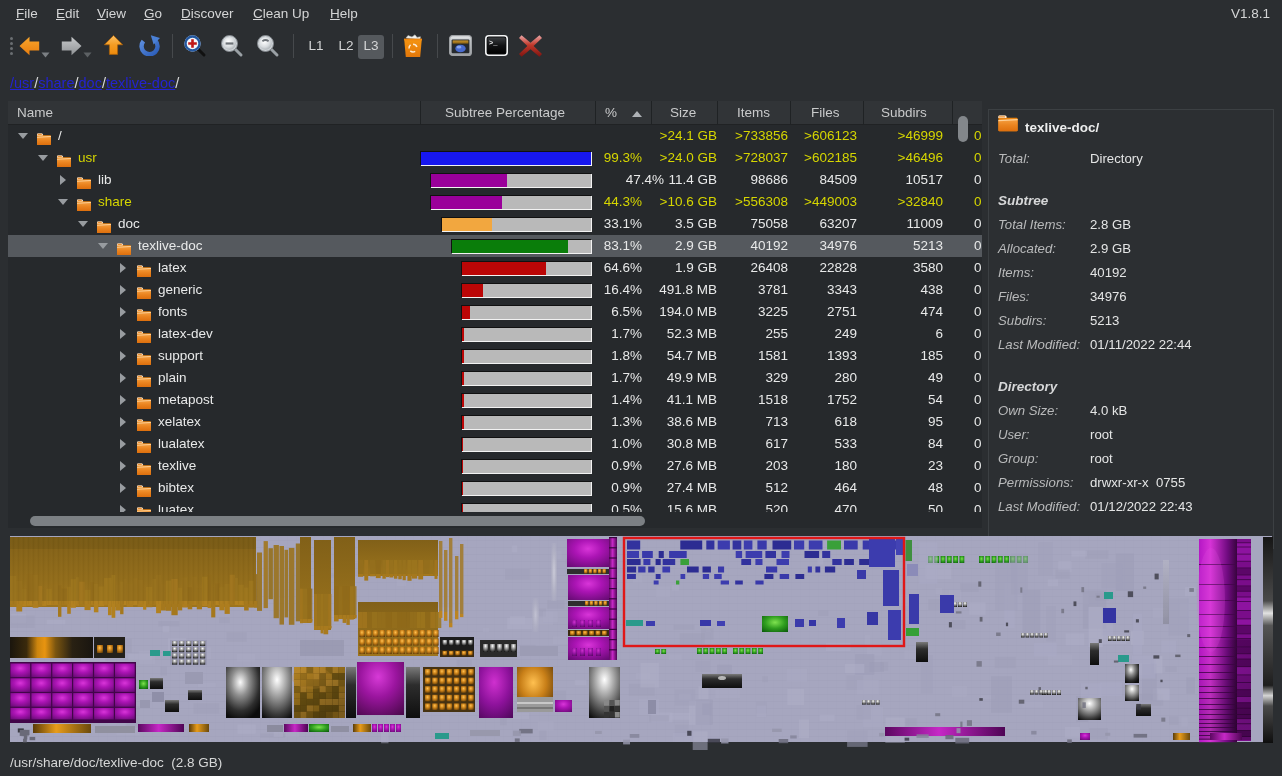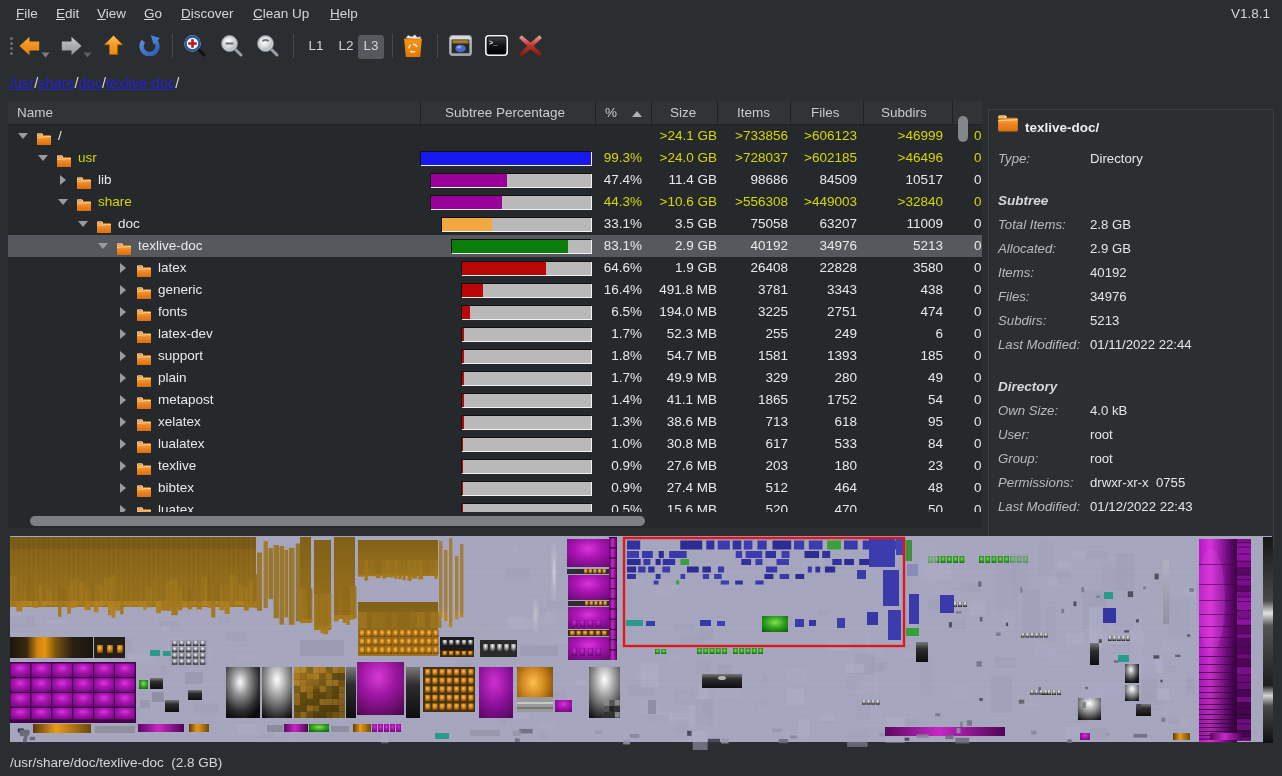--- a/index.html
+++ b/index.html
@@ -278,21 +278,21 @@
               <path d="M1 3.4 L6.8 3.4 L6.8 1.9 Q6.5 1.6 5.9 1.6 L1.9 1.6 Q1 1.6 1 2.5 Z" fill="#f6f2ee"></path>
               <rect x="1.4" y="2.1" width="4.6" height="0.9" fill="#ef9231" rx="0.4"></rect>
               <path d="M1 4.8 L15 4.1 L15 12.2 Q15 13 14.2 13 L1.8 13 Q1 13 1 12.2 Z" fill="url(#fgrad)"></path>
               <path d="M1 4.8 L15 4.1 L15 5.0 L1 5.7 Z" fill="#ffd9a8" opacity="0.85"></path>
             </svg>
           </div>
           <div class="rname" style="left:90px">lib</div>
           <div class="pbar" style="left:422px;width:161px">
             <div class="pfill" style="width:76px;background:#9a009a"></div>
           </div>
-          <div class="num" style="left:574px;width:60px">47.4%</div>
+          <div class="num" style="left:596px;width:60px">47.4%</div>
           <div class="num" style="left:629px;width:80px">11.4 GB</div>
           <div class="num" style="left:710px;width:70px">98686</div>
           <div class="num" style="left:779px;width:70px">84509</div>
           <div class="num" style="left:855px;width:80px">10517</div>
           <div class="num" style="left:966px;width:10px;text-align:left;overflow:hidden">0</div>
         </div>
 <div class="row" style="top:90px">
           <div class="tri down" style="left:50px"></div>
           <div style="position:absolute;left:68px;top:4px;width:16px;height:14px">
             <svg class="fold" viewBox="0 0 16 14">
@@ -500,21 +500,21 @@
               <path d="M1 4.8 L15 4.1 L15 12.2 Q15 13 14.2 13 L1.8 13 Q1 13 1 12.2 Z" fill="url(#fgrad)"></path>
               <path d="M1 4.8 L15 4.1 L15 5.0 L1 5.7 Z" fill="#ffd9a8" opacity="0.85"></path>
             </svg>
           </div>
           <div class="rname" style="left:150px">metapost</div>
           <div class="pbar" style="left:453px;width:130px">
             <div class="pfill" style="width:2px;background:#bb0606"></div>
           </div>
           <div class="num" style="left:574px;width:60px">1.4%</div>
           <div class="num" style="left:629px;width:80px">41.1 MB</div>
-          <div class="num" style="left:710px;width:70px">1865</div>
+          <div class="num" style="left:710px;width:70px">1518</div>
           <div class="num" style="left:779px;width:70px">1752</div>
           <div class="num" style="left:855px;width:80px">54</div>
           <div class="num" style="left:966px;width:10px;text-align:left;overflow:hidden">0</div>
         </div>
 <div class="row" style="top:310px">
           <div class="tri right" style="left:112px"></div>
           <div style="position:absolute;left:128px;top:4px;width:16px;height:14px">
             <svg class="fold" viewBox="0 0 16 14">
               <path d="M1 2.5 Q1 1.6 1.9 1.6 L5.6 1.6 Q6.3 1.6 6.7 2.2 L7.4 3.2 L14.2 3.2 Q15 3.2 15 4 L15 12.2 Q15 13 14.2 13 L1.8 13 Q1 13 1 12.2 Z" fill="#e8820f"></path>
               <path d="M1 3.4 L6.8 3.4 L6.8 1.9 Q6.5 1.6 5.9 1.6 L1.9 1.6 Q1 1.6 1 2.5 Z" fill="#f6f2ee"></path>
@@ -635,21 +635,21 @@
 
 <div id="panel">
   <div style="position:absolute;left:8px;top:3px;width:22px;height:20px"><svg width="22" height="20" viewBox="0 0 16 14">
         <path d="M1 2.5 Q1 1.6 1.9 1.6 L5.6 1.6 Q6.3 1.6 6.7 2.2 L7.4 3.2 L14.2 3.2 Q15 3.2 15 4 L15 12.2 Q15 13 14.2 13 L1.8 13 Q1 13 1 12.2 Z" fill="#e8820f"></path>
         <path d="M1 3.4 L6.8 3.4 L6.8 1.9 Q6.5 1.6 5.9 1.6 L1.9 1.6 Q1 1.6 1 2.5 Z" fill="#f6f2ee"></path>
         <rect x="1.4" y="2.1" width="4.6" height="0.9" fill="#ef9231" rx="0.4"></rect>
         <path d="M1 4.8 L15 4.1 L15 12.2 Q15 13 14.2 13 L1.8 13 Q1 13 1 12.2 Z" fill="url(#fgrad)"></path>
         <path d="M1 4.8 L15 4.1 L15 5.0 L1 5.7 Z" fill="#ffd9a8" opacity="0.85"></path>
       </svg></div>
   <div class="ptitle">texlive-doc/</div>
-  <div class="lab" style="top:41px">Type:</div>
+  <div class="lab" style="top:41px">Total:</div>
     <div class="val" style="top:41px">Directory</div>
   <div class="hd" style="top:83px">Subtree</div>
   <div class="lab" style="top:107px">Total Items:</div>
     <div class="val" style="top:107px">2.8 GB</div>
   <div class="lab" style="top:131px">Allocated:</div>
     <div class="val" style="top:131px">2.9 GB</div>
   <div class="lab" style="top:155px">Items:</div>
     <div class="val" style="top:155px">40192</div>
   <div class="lab" style="top:179px">Files:</div>
     <div class="val" style="top:179px">34976</div>

